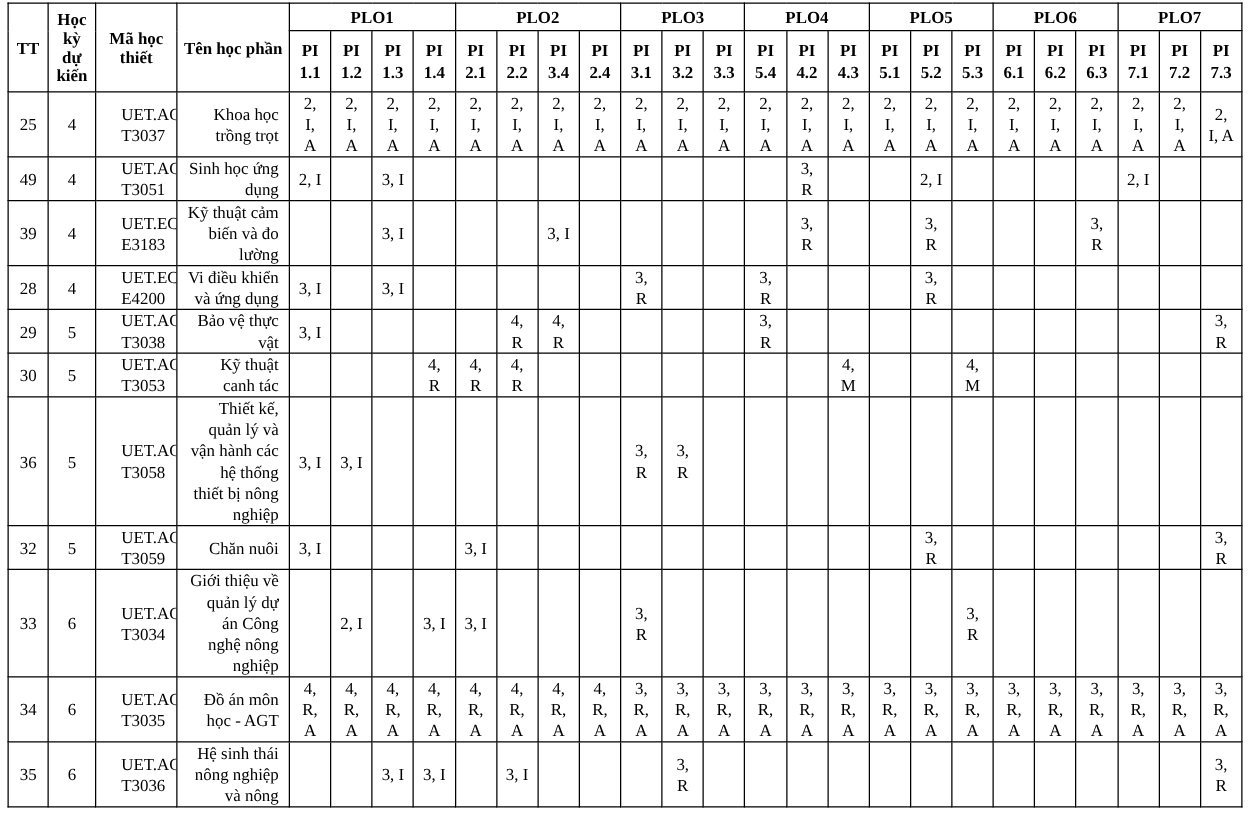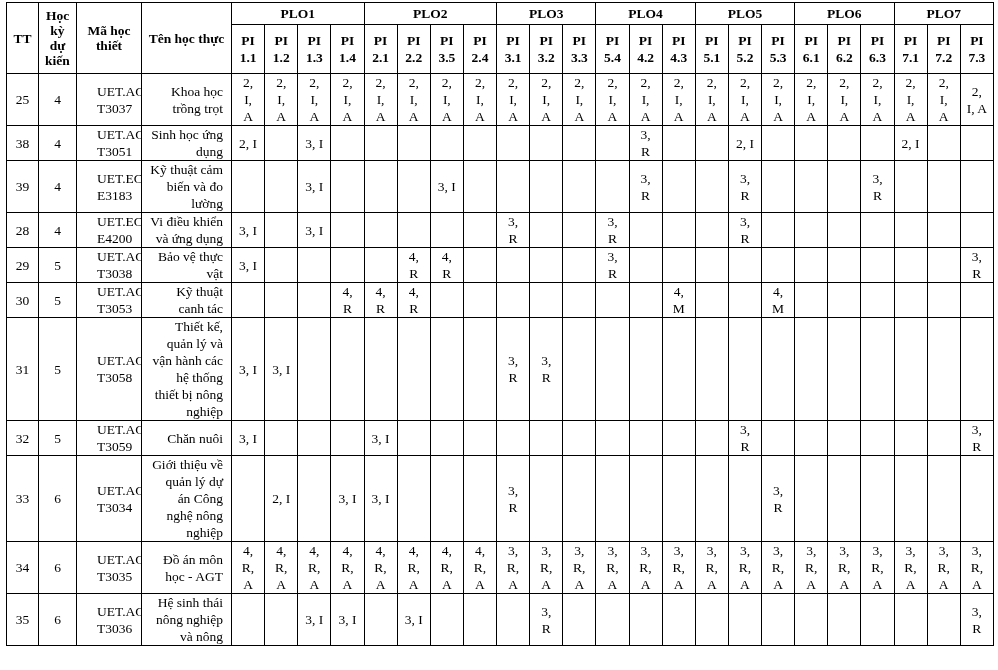--- a/index.html
+++ b/index.html
@@ -72,37 +72,37 @@
         <col>
         <col>
         <col>
         <col>
       </colgroup>
     <thead>
         <tr class="plo-row">
           <th rowspan="2" class="fixed">TT</th>
           <th rowspan="2" class="fixed">Học kỳ dự kiến</th>
           <th rowspan="2" class="fixed">Mã học thiết</th>
-          <th rowspan="2" class="fixed">Tên học thực</th>
+          <th rowspan="2" class="fixed">Tên học phần</th>
           <th colspan="4" class="group">PLO1</th>
           <th colspan="4" class="group">PLO2</th>
           <th colspan="3" class="group">PLO3</th>
           <th colspan="3" class="group">PLO4</th>
           <th colspan="3" class="group">PLO5</th>
           <th colspan="3" class="group">PLO6</th>
           <th colspan="3" class="group">PLO7</th>
         </tr>
         <tr class="pi-row">
           <th>PI 1.1</th>
           <th>PI 1.2</th>
           <th>PI 1.3</th>
           <th>PI 1.4</th>
           <th>PI 2.1</th>
           <th>PI 2.2</th>
-          <th>PI 3.5</th>
+          <th>PI 3.4</th>
           <th>PI 2.4</th>
           <th>PI 3.1</th>
           <th>PI 3.2</th>
           <th>PI 3.3</th>
           <th>PI 5.4</th>
           <th>PI 4.2</th>
           <th>PI 4.3</th>
           <th>PI 5.1</th>
           <th>PI 5.2</th>
           <th>PI 5.3</th>
@@ -138,21 +138,21 @@
           <td class="pi">2, I, A</td>
           <td class="pi">2, I, A</td>
           <td class="pi">2, I, A</td>
           <td class="pi">2, I, A</td>
           <td class="pi">2, I, A</td>
           <td class="pi">2, I, A</td>
           <td class="pi">2, I, A</td>
           <td class="pi">2, I, A</td>
         </tr>
         <tr>
-          <td class="tt">38</td>
+          <td class="tt">49</td>
           <td class="sem">4</td>
           <td class="code">UET.AG T3051</td>
           <td class="name">Sinh học ứng dụng</td>
           <td class="pi">2, I</td>
           <td class="pi"></td>
           <td class="pi">3, I</td>
           <td class="pi"></td>
           <td class="pi"></td>
           <td class="pi"></td>
           <td class="pi"></td>
@@ -283,21 +283,21 @@
           <td class="pi"></td>
           <td class="pi">4, M</td>
           <td class="pi"></td>
           <td class="pi"></td>
           <td class="pi"></td>
           <td class="pi"></td>
           <td class="pi"></td>
           <td class="pi"></td>
         </tr>
         <tr>
-          <td class="tt">31</td>
+          <td class="tt">36</td>
           <td class="sem">5</td>
           <td class="code">UET.AG T3058</td>
           <td class="name">Thiết kế, quản lý và vận hành các hệ thống thiết bị nông nghiệp</td>
           <td class="pi">3, I</td>
           <td class="pi">3, I</td>
           <td class="pi"></td>
           <td class="pi"></td>
           <td class="pi"></td>
           <td class="pi"></td>
           <td class="pi"></td>

